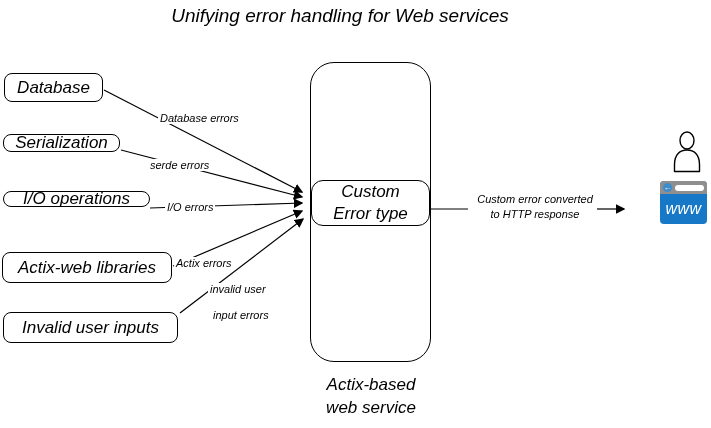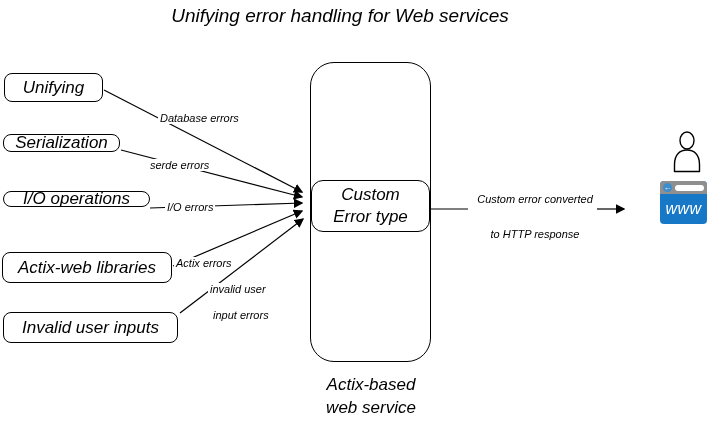--- a/index.html
+++ b/index.html
@@ -40,21 +40,21 @@
 
   .outer-box {
     position: absolute;
     left: 310px; top: 62px; width: 121px; height: 300px;
     border: 1.4px solid #000;
     border-radius: 24px;
     background: #fff;
   }
   .inner-box {
     position: absolute;
-    left: 311px; top: 180px; width: 119px; height: 52px;
+    left: 311px; top: 180px; width: 119px; height: 46px;
     border: 1.4px solid #000;
     border-radius: 12px;
     background: #fff;
     display: flex;
     flex-direction: column;
     align-items: center;
     justify-content: center;
     font-size: 17px;
     line-height: 1.32;
     z-index: 2;
@@ -74,21 +74,21 @@
     white-space: nowrap;
     z-index: 1;
   }
   .lbl-database { left: 158px; top: 112px; }
   .lbl-serde    { left: 148px; top: 159px; }
   .lbl-io       { left: 165px; top: 201px; }
   .lbl-actix    { left: 174px; top: 249px; margin-top: 8px; }
   .lbl-invalid1 { left: 208px; top: 283px; }
   .lbl-invalid2 { left: 211px; top: 309px; }
   .lbl-out1     { left: 465px; top: 193px; width: 140px; text-align: center; background: transparent; }
-  .lbl-out2     { left: 465px; top: 228px; width: 140px; text-align: center; background: transparent; }
+  .lbl-out2     { left: 465px; top: 208px; width: 140px; text-align: center; background: transparent; }
 
   svg.wires {
     position: absolute;
     left: 0; top: 0;
     width: 711px; height: 428px;
     pointer-events: none;
     z-index: 0;
   }
 
   .person {
@@ -160,21 +160,21 @@
       <path d="M173,266 L302,211" marker-end="url(#arrow)"></path>
       <path d="M180,313 L303,219" marker-end="url(#arrow)"></path>
       <path d="M431,209 L468,209"></path>
       <path d="M597,209 L624,209" marker-end="url(#arrow)"></path>
     </g>
   </svg>
 
   <div class="title">Unifying error handling for Web services</div>
 
   <div class="src-box box-database">
-    <span>Unifying</span>
+    <span>Database</span>
   </div>
   <div class="src-box box-serialization">
     <span>Serialization</span>
   </div>
   <div class="src-box box-io">
     <span>I/O operations</span>
   </div>
   <div class="src-box box-actix">
     <span>Actix-web libraries</span>
   </div>

